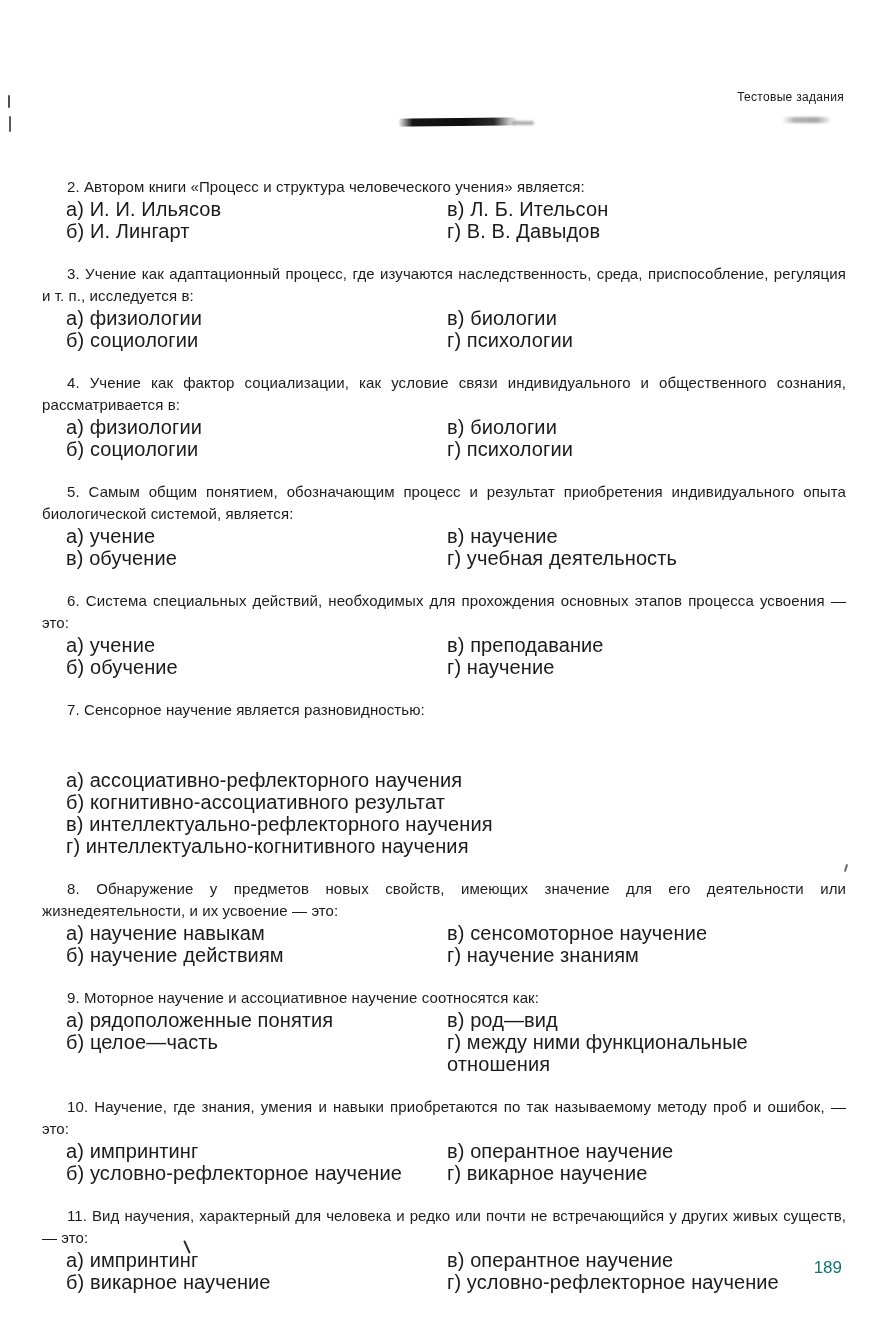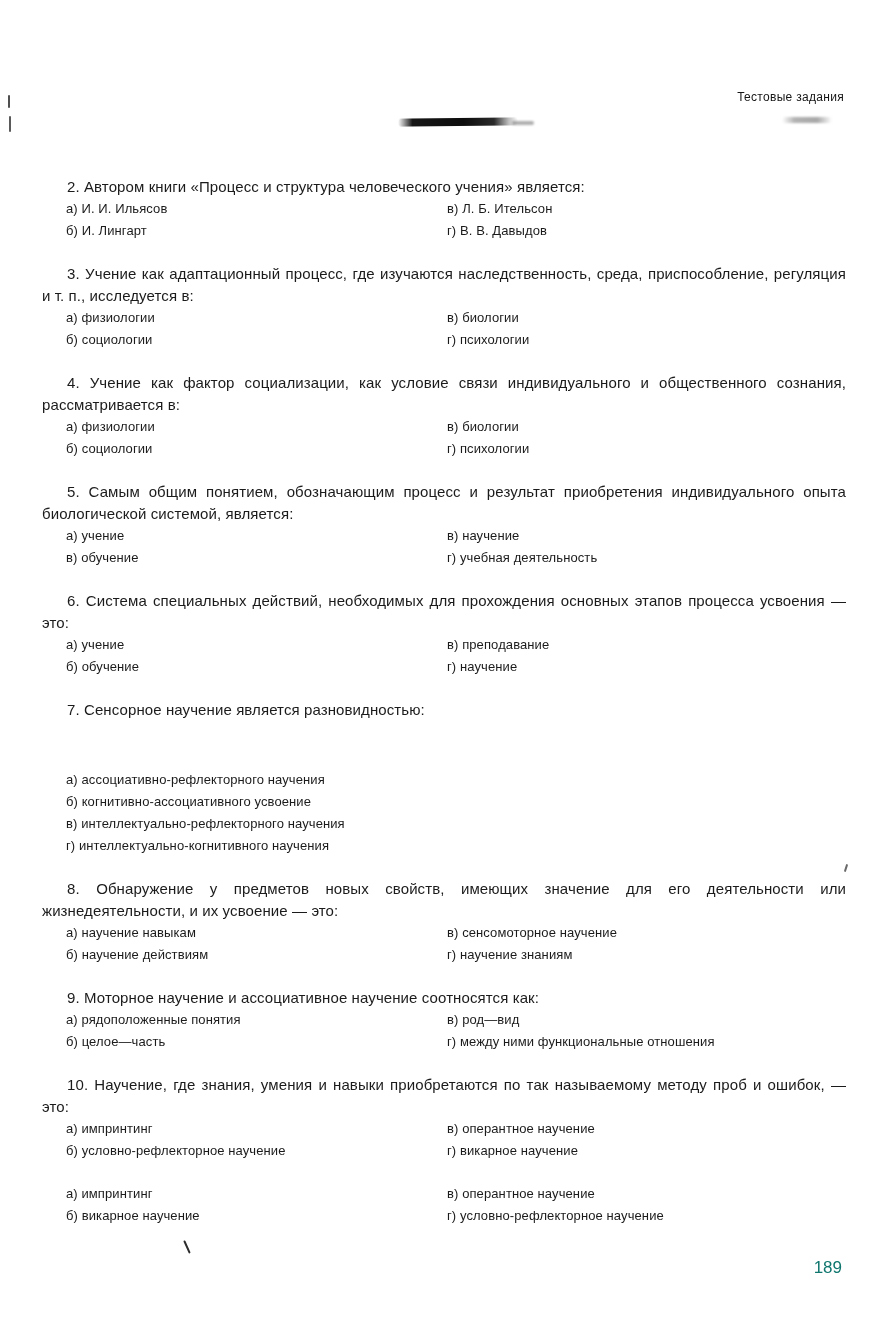--- a/index.html
+++ b/index.html
@@ -104,21 +104,21 @@
     text-indent: 25px;
     text-align: justify;
     letter-spacing: 0.1px;
   }
   .opts {
     display: grid;
     grid-template-columns: 381px 1fr;
     padding-left: 24px;
   }
   .opts p, .opts-full p {
-    font-size: 13px;
+    font-size: 20px;
     line-height: 22px;
     letter-spacing: 0.1px;
     white-space: nowrap;
   }
   .opts .col9 p { white-space: normal; }
   .opts-full { padding-left: 24px; margin-top: 48px; }
   .page-number {
     position: absolute;
     right: 48px;
     bottom: 58px;
@@ -210,21 +210,21 @@
           <p>в) преподавание</p>
           <p>г) научение</p>
         </div>
       </div>
     </section>
 
     <section class="q">
       <p class="q-text"><span>7.</span> <span>Сенсорное научение является разновидностью:</span></p>
       <div class="opts-full">
         <p>а) ассоциативно-рефлекторного научения</p>
-        <p>б) когнитивно-ассоциативного усвоение</p>
+        <p>б) когнитивно-ассоциативного результат</p>
         <p>в) интеллектуально-рефлекторного научения</p>
         <p>г) интеллектуально-когнитивного научения</p>
       </div>
     </section>
 
     <section class="q">
       <p class="q-text"><span>8.</span> <span>Обнаружение у предметов новых свойств, имеющих значение для его деятельности или жизнедеятельности, и их усвоение — это:</span></p>
       <div class="opts">
         <div class="col">
           <p>а) научение навыкам</p>
@@ -259,20 +259,21 @@
           <p>б) условно-рефлекторное научение</p>
         </div>
         <div class="col">
           <p>в) оперантное научение</p>
           <p>г) викарное научение</p>
         </div>
       </div>
     </section>
 
     <section class="q">
+      <p class="q-text"><span>11.</span> <span>Вид научения, характерный для человека и редко или почти не встречающийся у других живых существ, — это:</span></p>
       <div class="opts">
         <div class="col">
           <p>а) импринтинг</p>
           <p>б) викарное научение</p>
         </div>
         <div class="col">
           <p>в) оперантное научение</p>
           <p>г) условно-рефлекторное научение</p>
         </div>
       </div>

